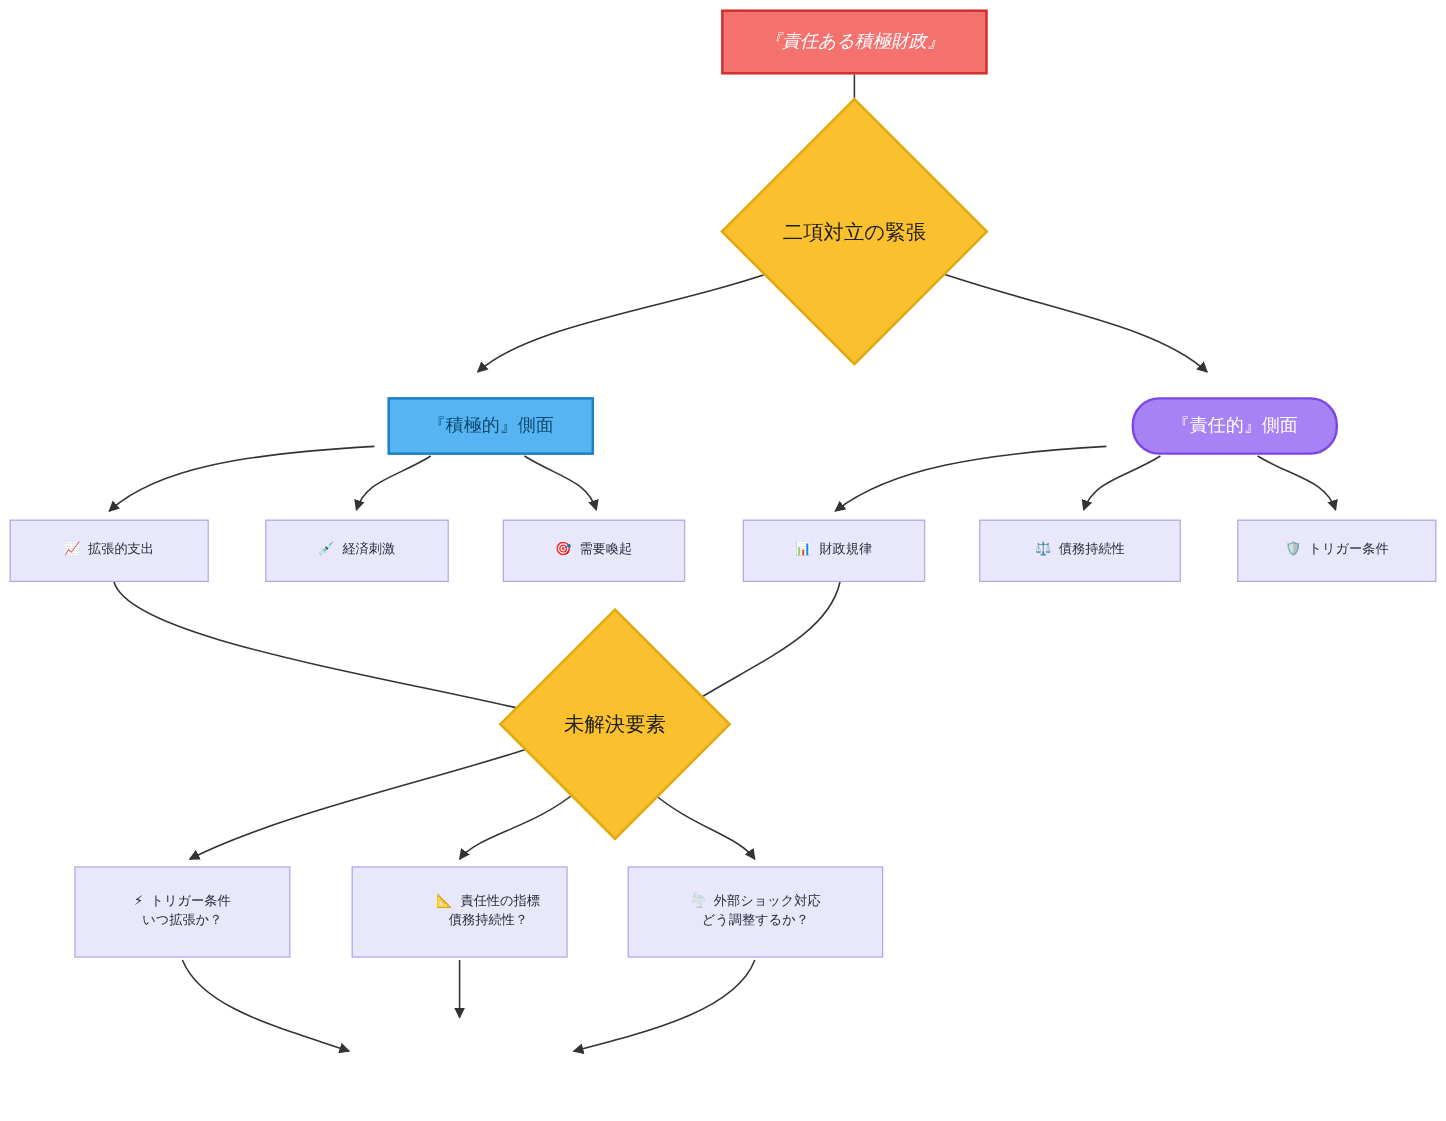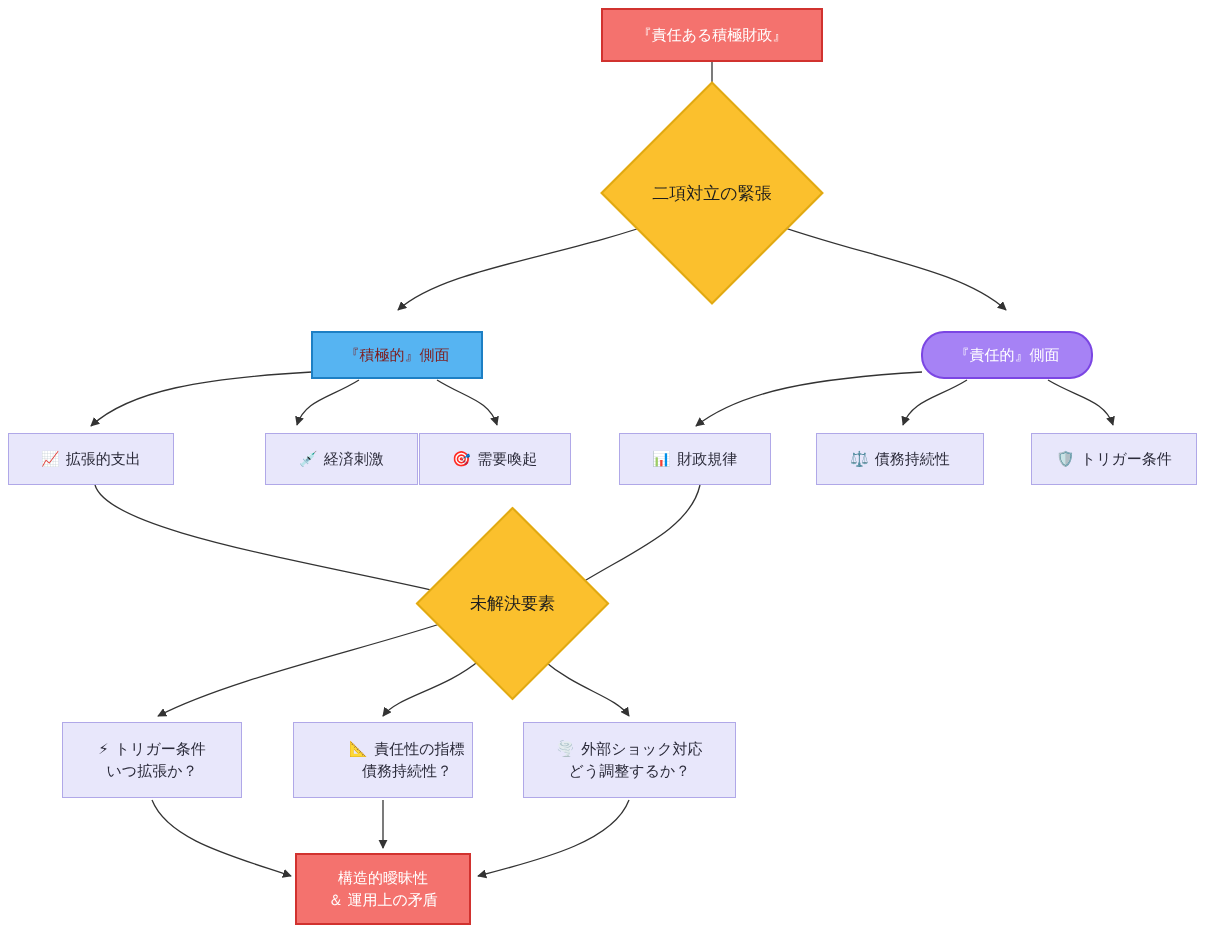--- a/index.html
+++ b/index.html
@@ -34,41 +34,43 @@
     justify-content: center;
     text-align: center;
     line-height: 1.45;
   }
   
   .n-red {
     background: #F4726E;
     border: 2px solid #D1322F;
     color: #ffffff;
     font-size: 15px;
+    font-style: italic;
   }
   
   .n-blue {
     background: #56B4F2;
     border: 2px solid #1D7FC4;
-    color: #7f1d1d;
+    color: #0c4a6e;
     font-size: 15px;
+    margin-left: 12px;
   }
   
   .n-purple {
     background: #A682F5;
     border: 2px solid #7B46E3;
     color: #ffffff;
     font-size: 15px;
   }
   
   .n-lav {
     background: #E8E7FB;
     border: 1.5px solid #B0A8E8;
     color: #2b2b3a;
-    font-size: 15px;
+    font-size: 11px;
   }
   .n-lav .row {
     white-space: nowrap;
   }
   .n-lav .ico {
     margin-right: 6px;
   }
   
   .n-diamond {
     position: absolute;
@@ -141,31 +143,31 @@
 
   <div class="n-diamond" style="left:633px; top:114px; width:158px; height:158px;">
     <span class="dshape"></span>
     <span class="dlabel">二項対立の緊張</span>
   </div>
 
   <div class="node n-blue" style="left:311px; top:331px; width:172px; height:48px;">
     <span>『積極的』側面</span>
   </div>
 
-  <div class="node n-purple" style="left:921px; top:331px; width:172px; height:48px;border-radius:23px;">
+  <div class="node n-purple" style="left:943px; top:331px; width:172px; height:48px;border-radius:23px;">
     <span>『責任的』側面</span>
   </div>
 
   <div class="node n-lav" style="left:8px; top:433px; width:166px; height:52px;">
     <span class="row">
       <span class="ico">📈</span><span>拡張的支出</span>
     </span>
   </div>
 
-  <div class="node n-lav" style="left:221px; top:433px; width:153px; height:52px;margin-left:44px;">
+  <div class="node n-lav" style="left:221px; top:433px; width:153px; height:52px;">
     <span class="row">
       <span class="ico">💉</span><span>経済刺激</span>
     </span>
   </div>
 
   <div class="node n-lav" style="left:419px; top:433px; width:152px; height:52px;">
     <span class="row">
       <span class="ico">🎯</span><span>需要喚起</span>
     </span>
   </div>
@@ -207,18 +209,14 @@
     <span class="row">債務持続性？</span>
   </div>
 
   <div class="node n-lav" style="left:523px; top:722px; width:213px; height:76px;">
     <span class="row">
       <span class="ico">🌪️</span><span>外部ショック対応</span>
     </span>
     <span class="row">どう調整するか？</span>
   </div>
 
-  <div class="node n-red" style="left:295px; top:853px; width:176px; height:72px;">
-    <span>構造的曖昧性</span>
-    <span>＆ 運用上の矛盾</span>
-  </div>
 
 </div>
 
 </body></html>

